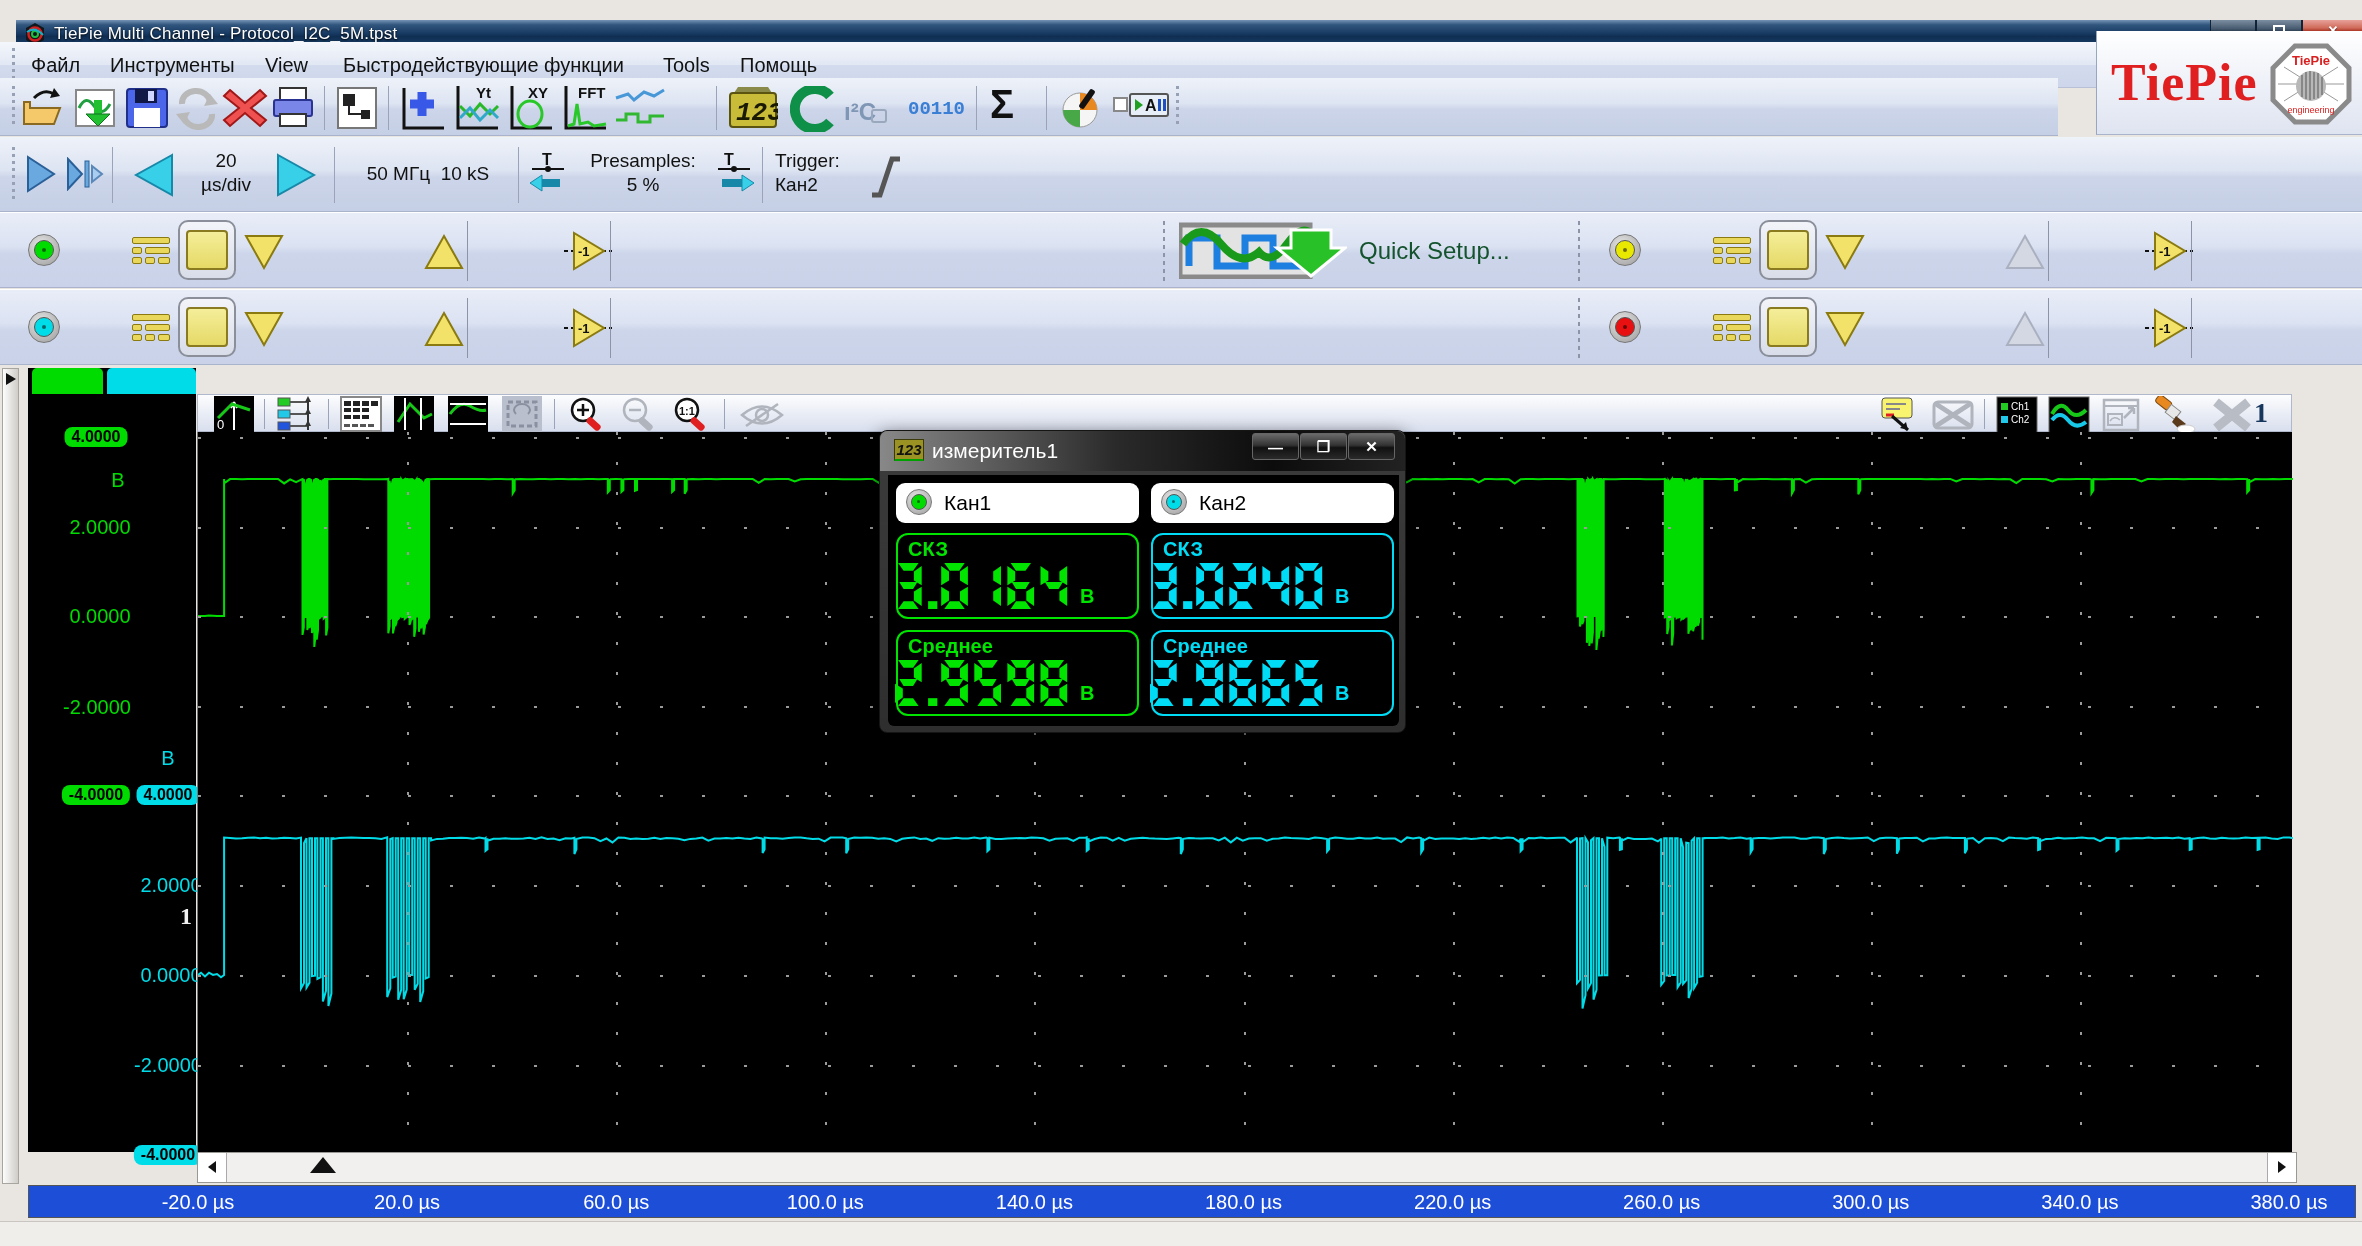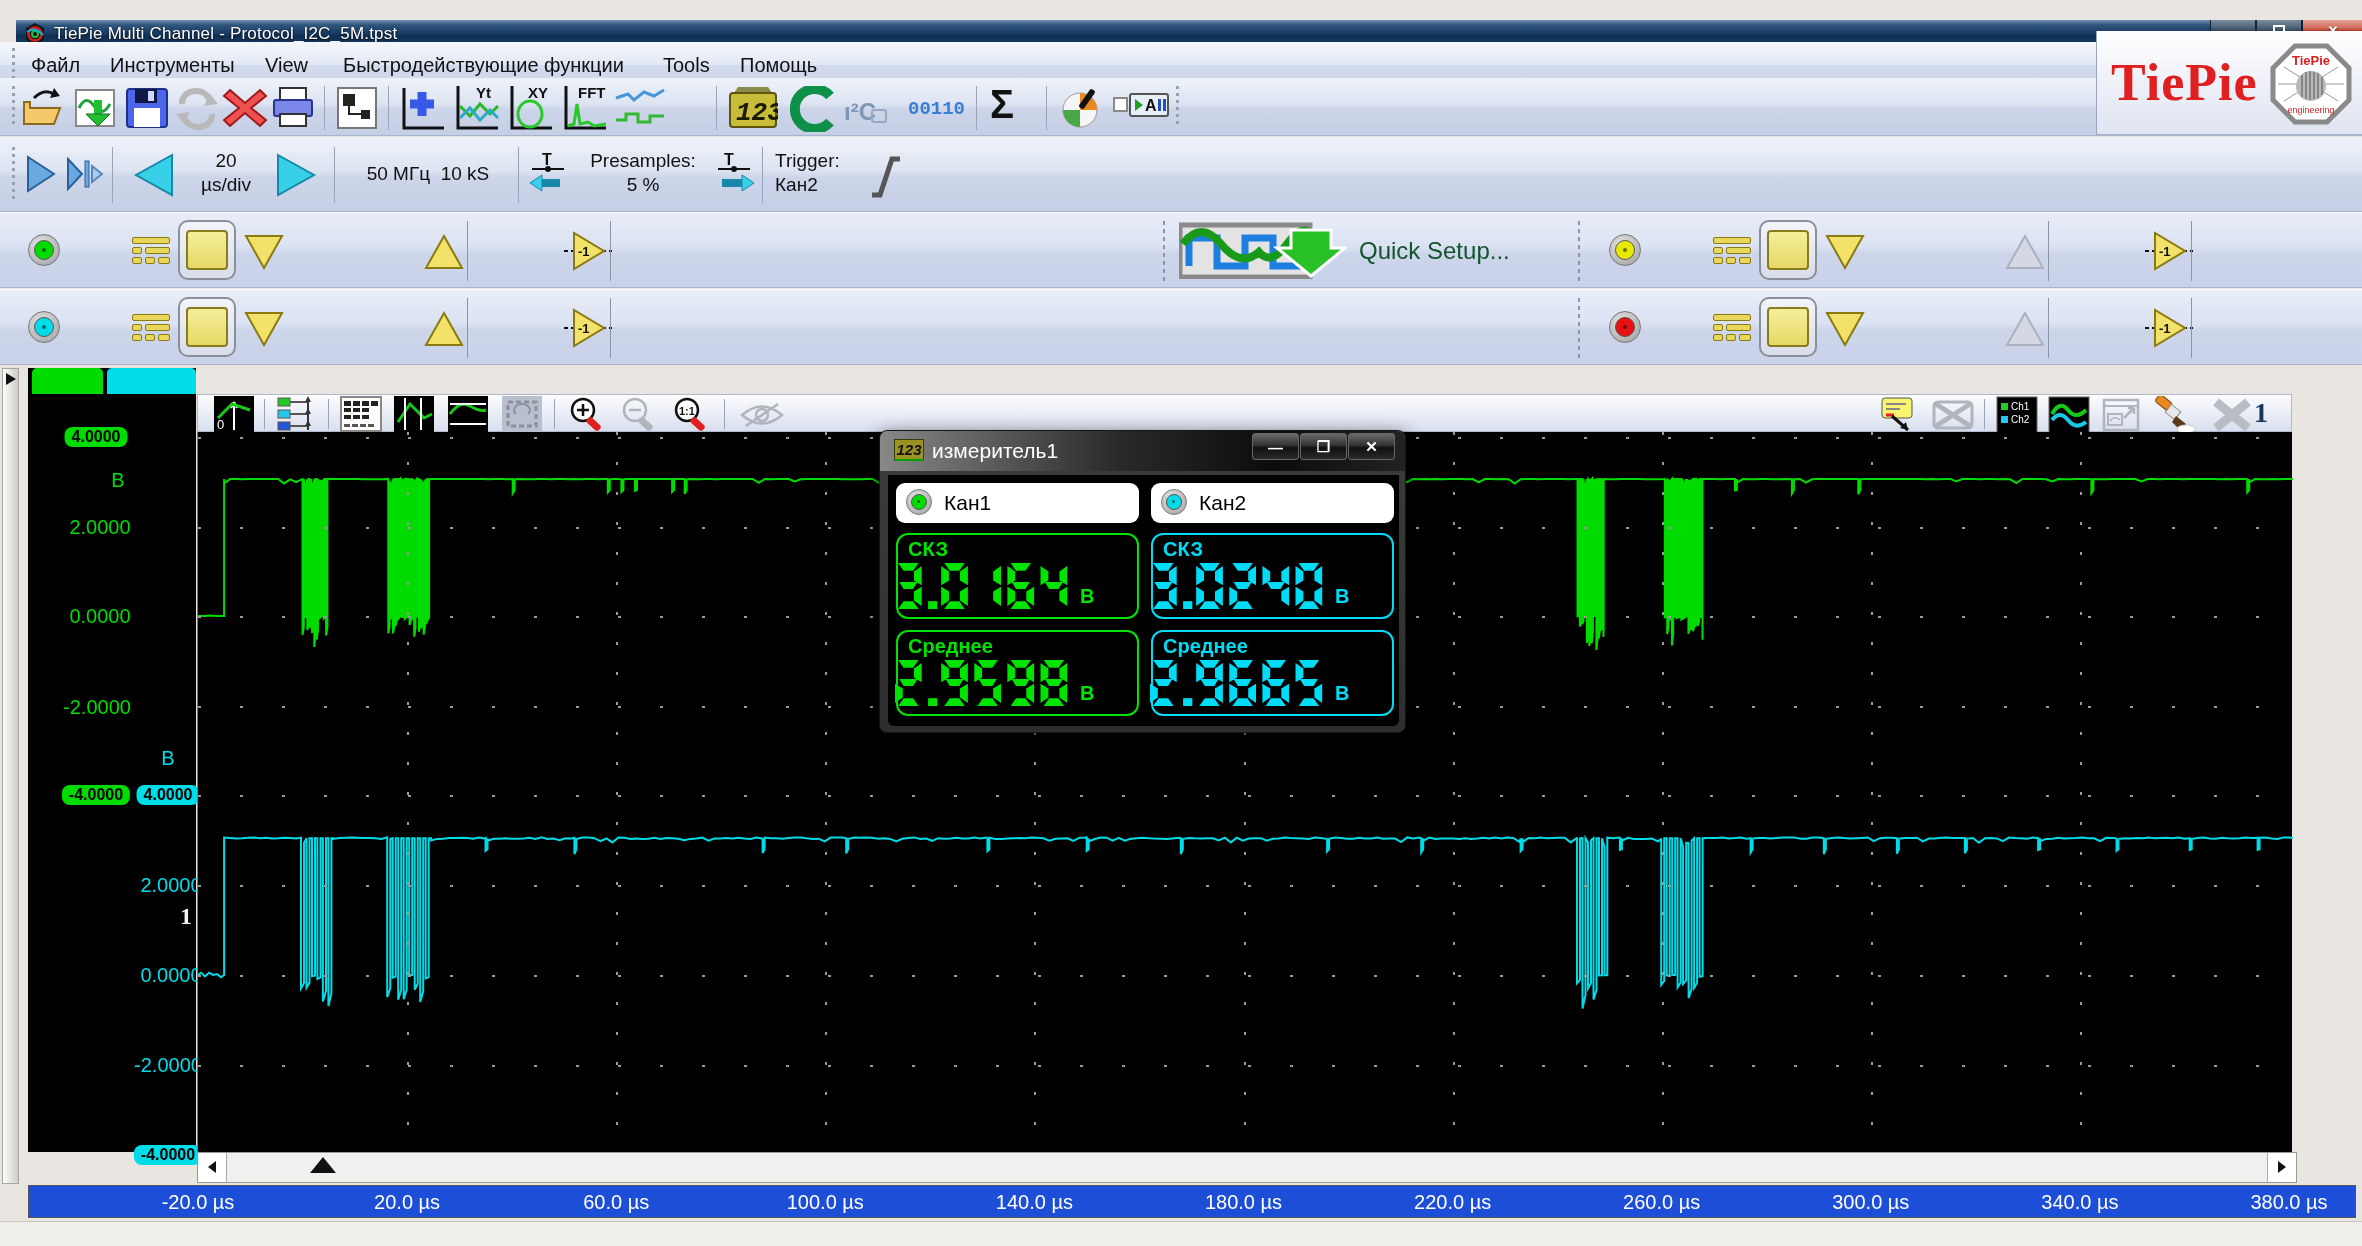--- a/index.html
+++ b/index.html
@@ -20,21 +20,21 @@
   .winbtn .minbar { position:absolute; left:50%; top:12px; transform:translateX(-50%); width:16px; height:3px; background:#fff; }
   .winbtn .maxbox { position:absolute; left:50%; top:5px; transform:translateX(-50%); width:12px; height:10px; border:2px solid #fff; }
 
   
   #menubar { left:0; top:42px; width:2362px; height:46px;
     background:linear-gradient(to bottom,#f4f7fc 0%,#e2e8f4 50%,#d3dcee 51%,#cdd6ea 100%); border-bottom:1px solid #b7c0d6; }
   .menu-item { position:absolute; top:12px; font-size:20px; color:#111; }
   .grip { position:absolute; width:3px; background-image:repeating-linear-gradient(to bottom,#97a1b6 0 3px,transparent 3px 7px); }
 
   
-  #toolbar1 { left:0; top:78px; width:2362px; height:58px;
+  #toolbar1 { left:0; top:78px; width:2058px; height:58px;
     background:linear-gradient(to bottom,#eef2f9 0%,#dde4f2 45%,#ccd5e9 55%,#c5cfe5 100%); border-bottom:1px solid #aab3cc; }
   #toolbar2 { left:0; top:137px; width:2362px; height:75px;
     background:linear-gradient(to bottom,#eef2f9 0%,#dde4f2 45%,#ccd5e9 55%,#c5cfe5 100%); border-bottom:1px solid #aab3cc; }
   .tsep { position:absolute; width:1px; background:#9aa3ba; }
   .tool { position:absolute; }
   .lbl2 { position:absolute; font-size:19px; color:#111; text-align:center; line-height:24px; }
 
   
   #logopanel { left:2096px; top:31px; width:266px; height:104px; background:linear-gradient(to bottom,#ffffff 0%,#eef1f8 50%,#dfe4f1 100%);
     border-left:1px solid #9aa5c0; border-bottom:1px solid #aab3cc; }

